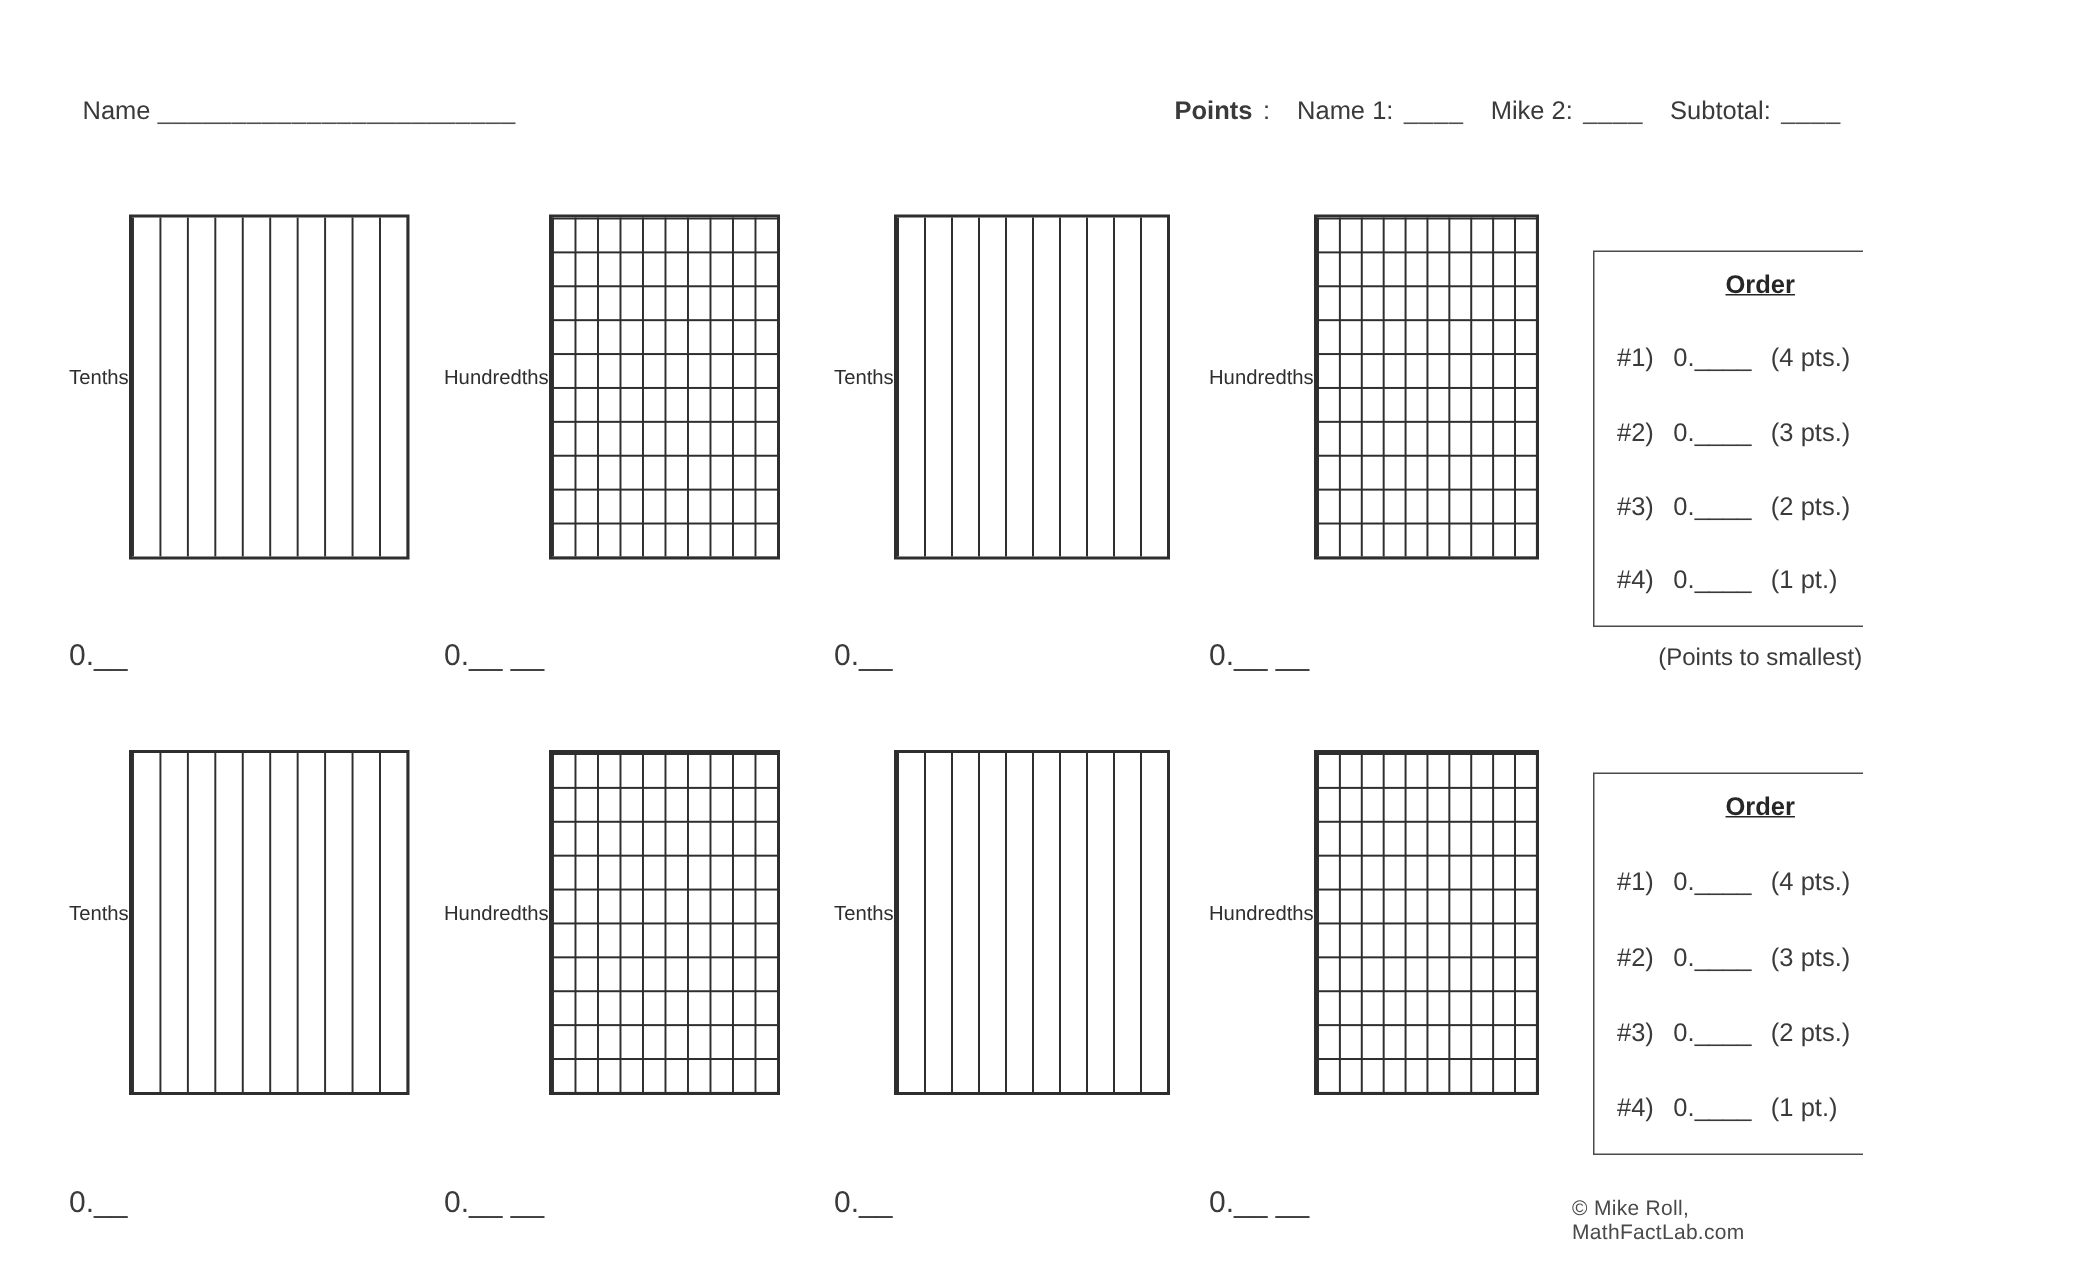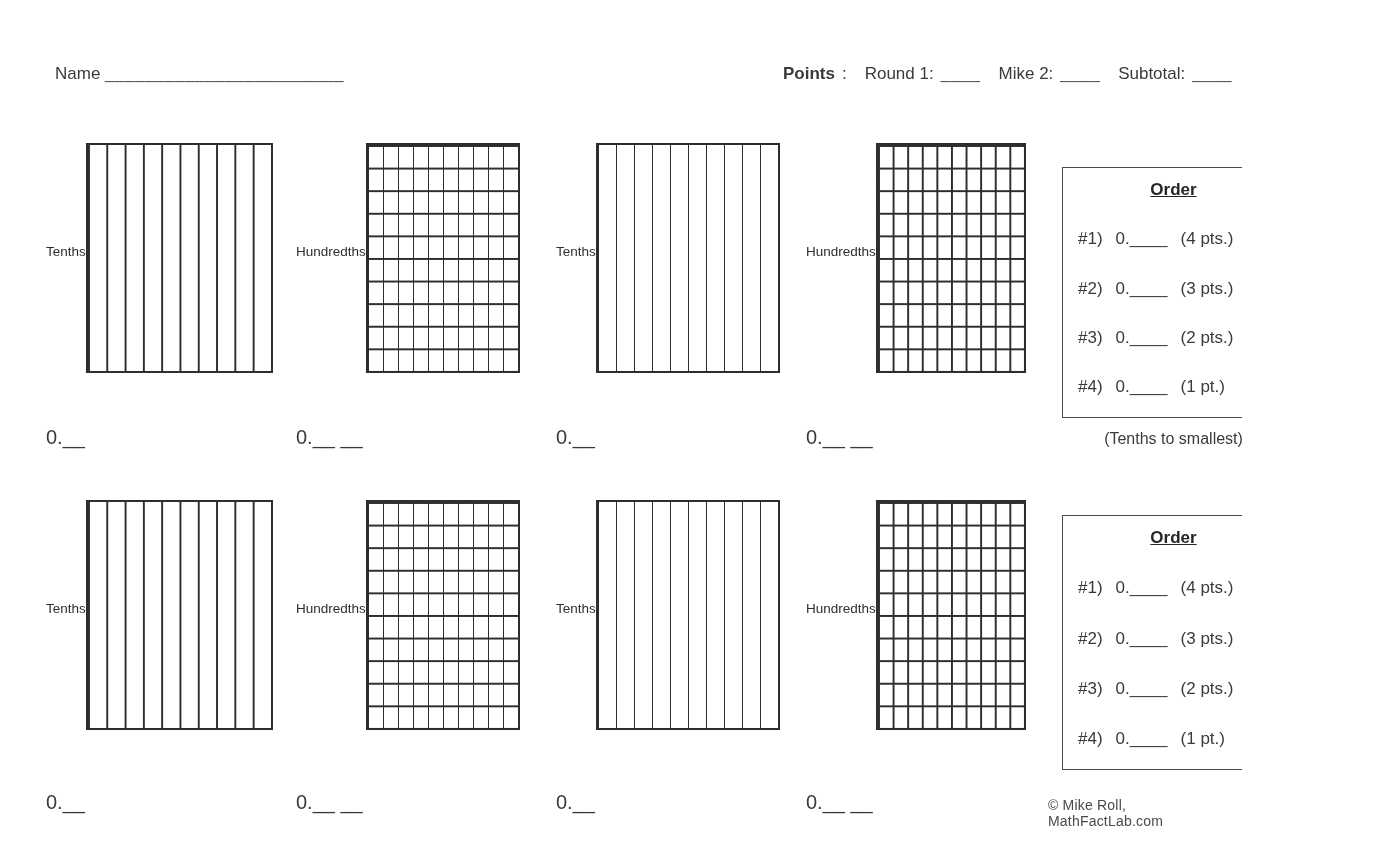--- a/index.html
+++ b/index.html
@@ -55,21 +55,21 @@
     <span class="blank">________________________</span>
   </div>
 
 
   <div class="points-block">
     <span class="points-group">
       <span class="bold">Points</span>
         <span>:</span>
     </span>
     <span class="points-group">
-      <span>Round 1:</span>
+      <span>Name 1:</span>
       <span class="blank">____</span>
     </span>
     <span class="points-group">
       <span>Mike 2:</span>
       <span class="blank">____</span>
     </span>
     <span class="points-group">
       <span>Subtotal:</span>
       <span class="blank">____</span>
     </span>
@@ -113,21 +113,21 @@
       <span>#3)</span>
       <span>0.____</span>
       <span>(2 pts.)</span>
     </div>
     <div class="order-row">
       <span>#4)</span>
       <span>0.____</span>
       <span>(1 pt.)</span>
     </div>
   </div>
-  <div class="order-note">(Tenths to smallest)</div>
+  <div class="order-note">(Points to smallest)</div>
 
   <div class="cell" style="left:46px; top:500px; width:227px;">
     <div class="grid-label">Tenths</div>
     <div class="grid tenths-grid"></div>
   </div>
   <div class="cell" style="left:296px; top:500px; width:224px;">
     <div class="grid-label">Hundredths</div>
     <div class="grid hundredths-grid"></div>
   </div>
   <div class="cell" style="left:556px; top:500px; width:224px;">

